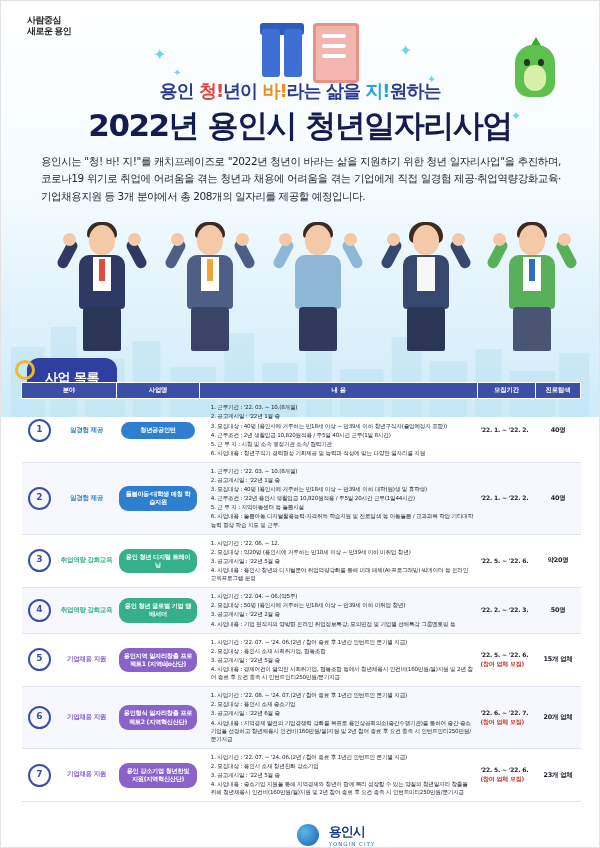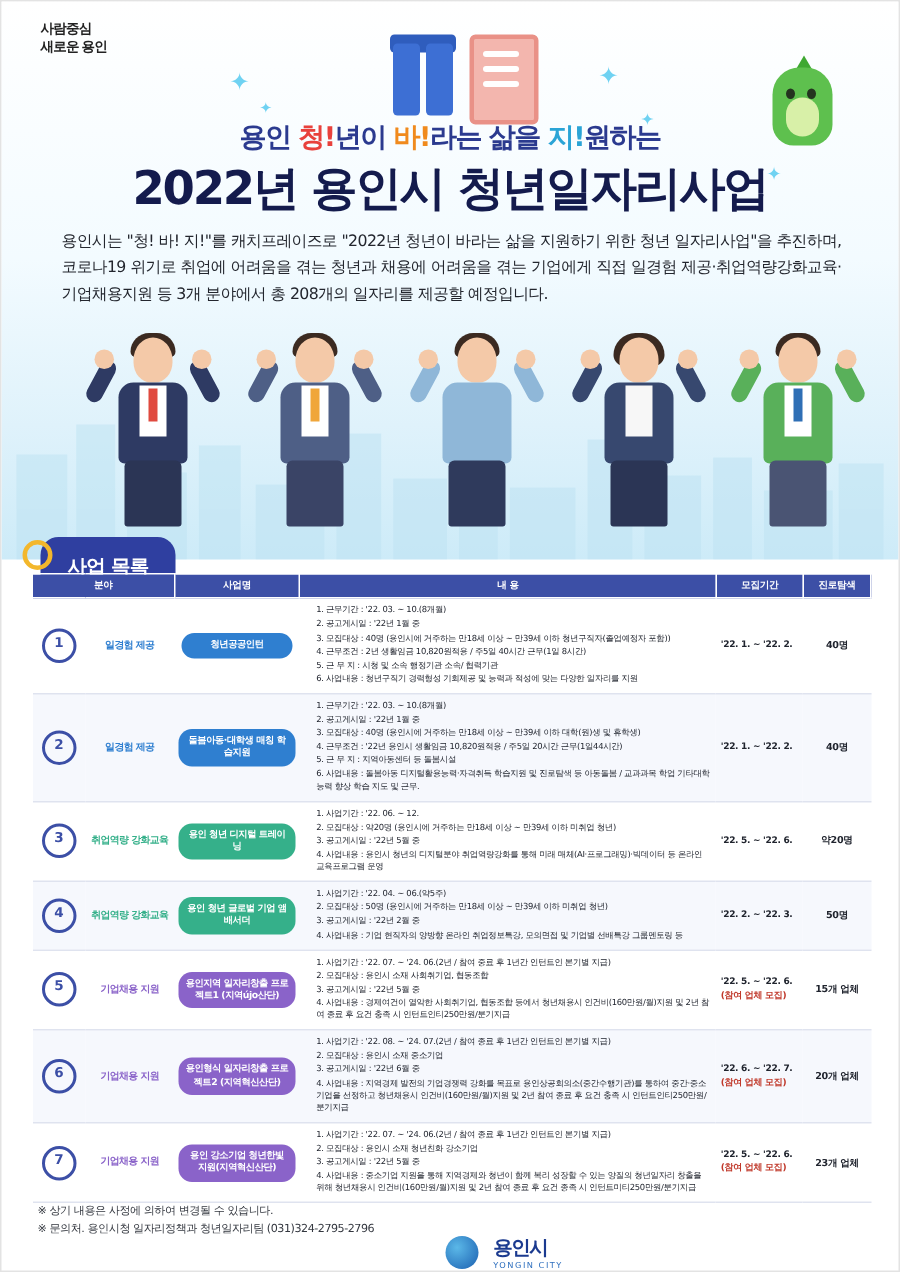--- a/index.html
+++ b/index.html
@@ -13,21 +13,21 @@
   }
   .poster{
     position:absolute;inset:0;
     background:#ffffff;
     border:1px solid #e3e3e3;
     box-sizing:border-box;
     overflow:hidden;
   }
   
   .top{
-    position:absolute;left:0;top:0;width:100%;height:372px;
+    position:absolute;left:0;top:0;width:100%;height:416px;
     background:linear-gradient(#ffffff 0%,#f3fbff 46%,#dff2fb 76%,#cdebf8 100%);
   }
   .skyline{
     position:absolute;left:0;bottom:0;width:100%;height:120px;
     opacity:.55;
   }
   .logo{
     position:absolute;left:26px;top:14px;
     font-size:9px;line-height:1.25;color:#222;font-weight:bold;
     letter-spacing:-.5px;
@@ -426,24 +426,20 @@
               <li>3. 공고게시일 : '22년 5월 중</li>
               <li>4. 사업내용 : 중소기업 지원을 통해 지역경제와 청년이 함께 복리 성장할 수 있는 양질의 청년일자리 창출을 위해 청년채용시 인건비(160만원/월)지원 및 2년 참여 종료 후 요건 종족 시 인턴트미티250만원/분기지급</li>
             </ul>
           </td>
           <td class="c-period period-cell">'22. 5. ~ '22. 6.<span class="period-note">(참여 업체 모집)</span></td>
           <td class="c-count">23개 업체</td>
         </tr>
       </tbody>
   </table>
 
-  <div class="notes">
-    <div>※ 상기 내용은 사정에 의하여 변경될 수 있습니다.</div>
-    <div>※ 문의처. 용인시청 일자리정책과 청년일자리팀 (031)324-2795-2796</div>
-  </div>
 
   <div class="footer-logo">
     <span class="mark"></span>
     <span class="ft">
       <span class="k">용인시</span>
       <span class="e">YONGIN CITY</span>
     </span>
   </div>
 </div>
 

